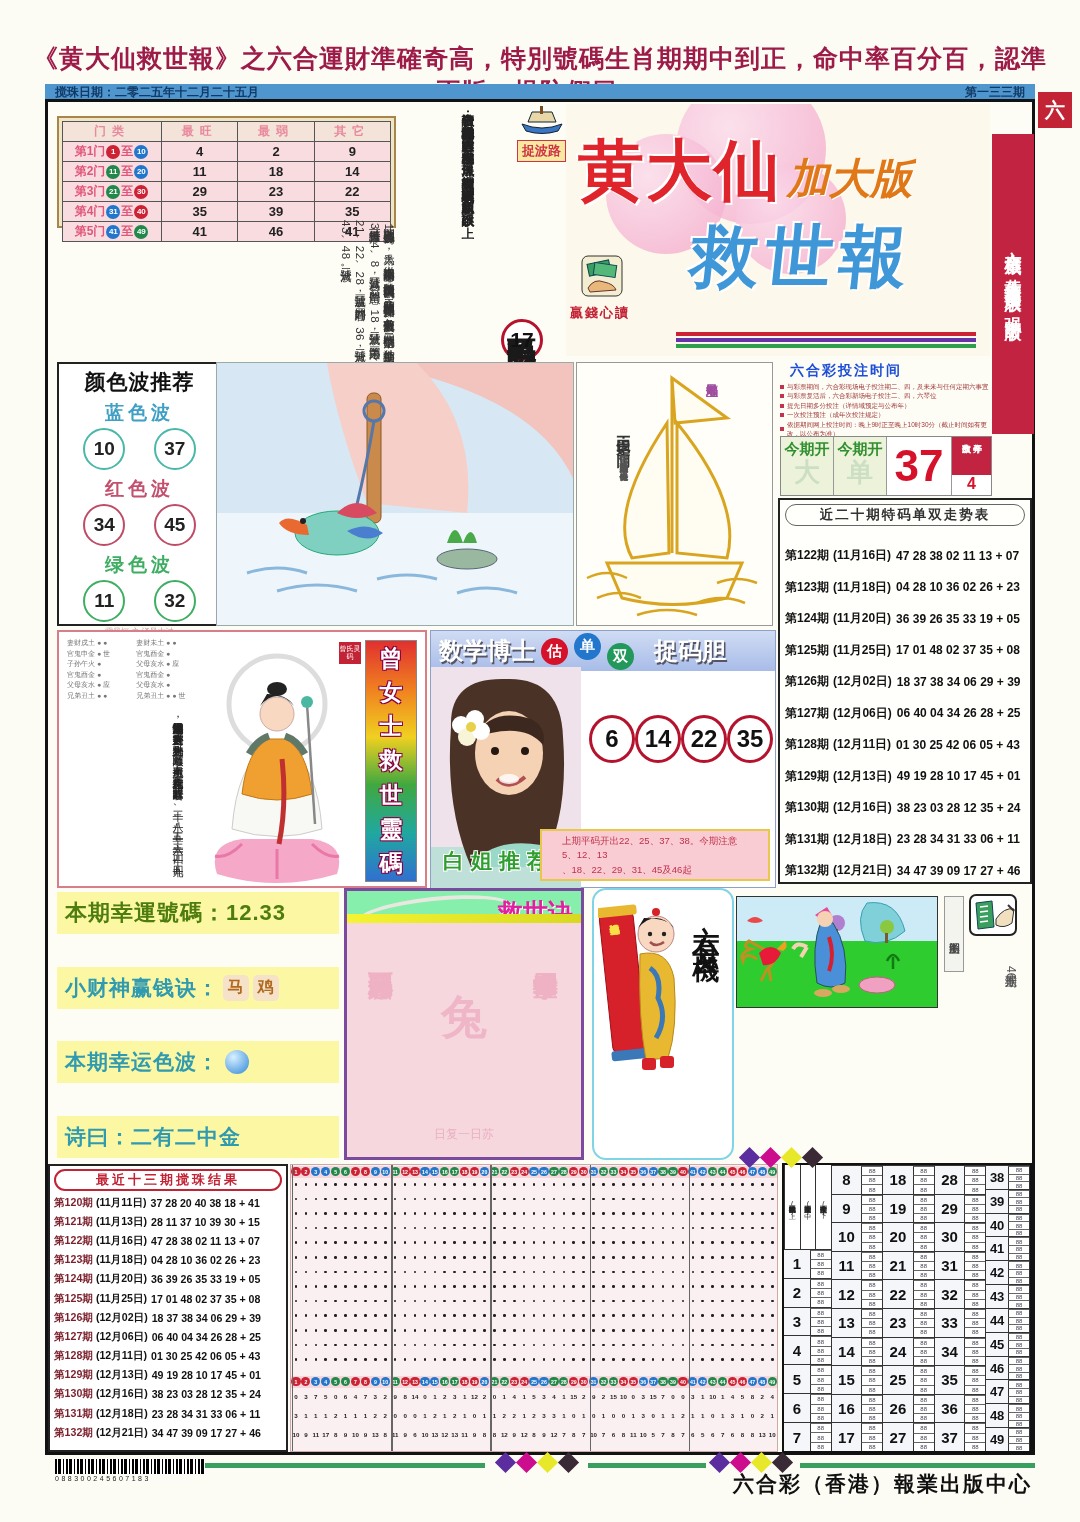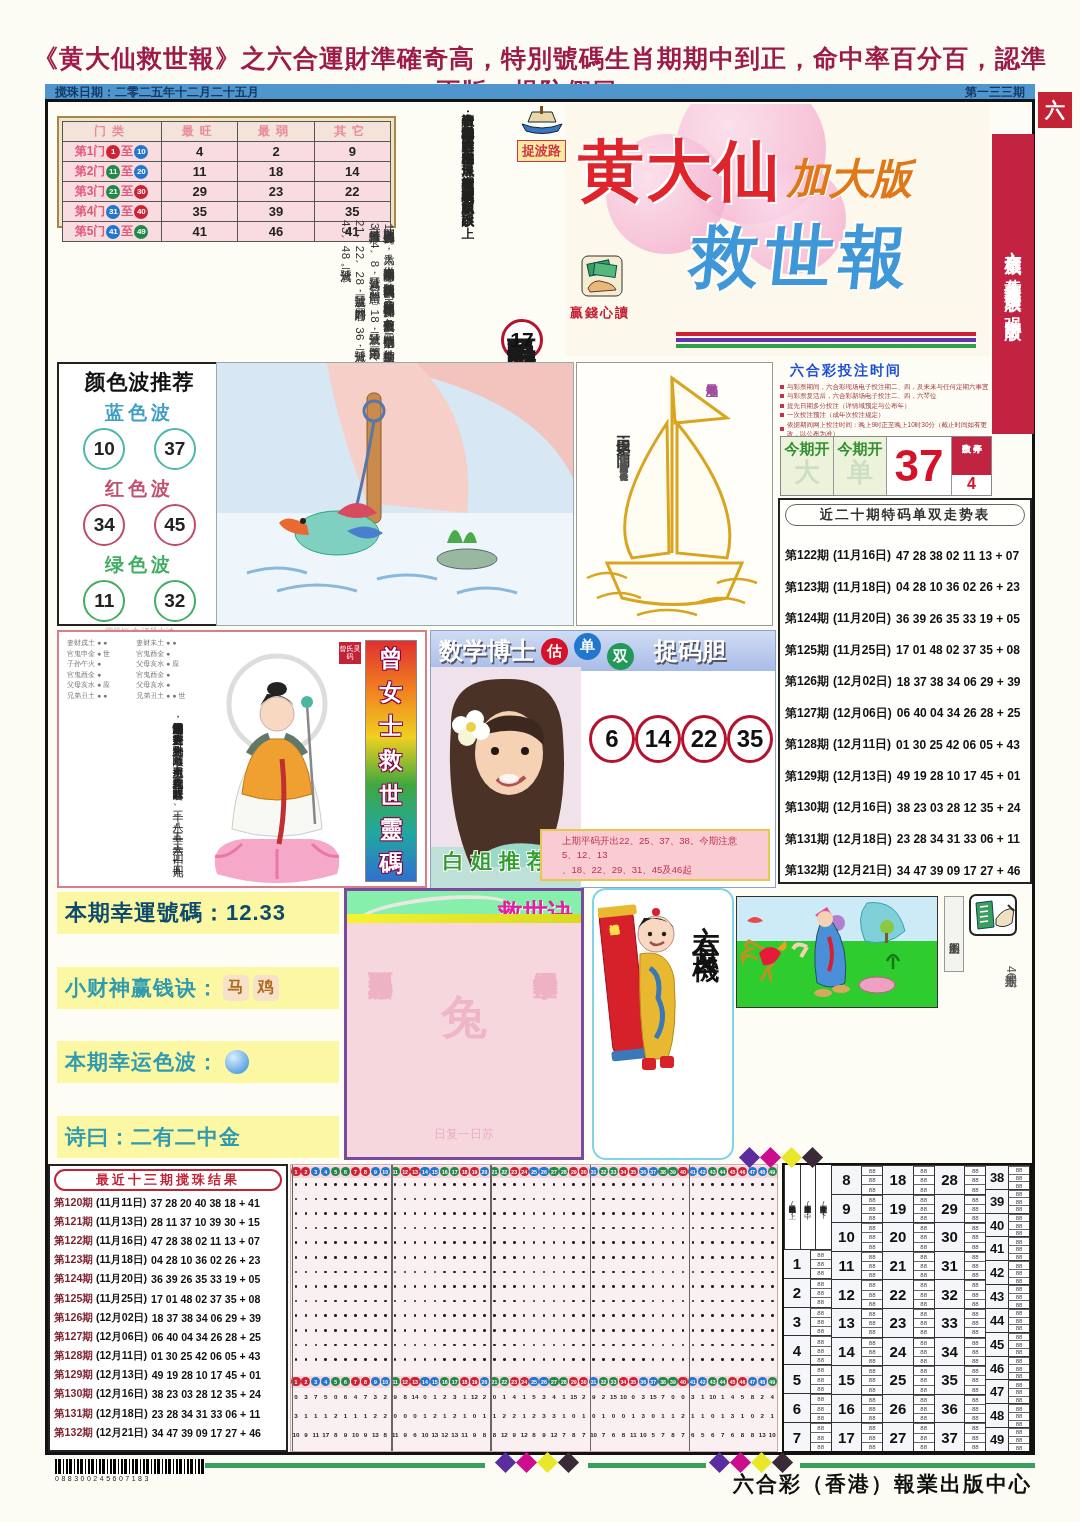--- a/index.html
+++ b/index.html
@@ -114,21 +114,21 @@
   .math-nums{position:absolute;left:158px;top:84px;width:184px;display:flex;justify-content:space-between;}
   .math-nums .ringnum{width:42px;height:42px;font-size:24px;margin:0;}
   .math-cap{position:absolute;left:12px;bottom:12px;font-size:21px;font-weight:900;color:#2f9e2f;letter-spacing:7px;
             text-shadow:1px 1px 0 #fff,-1px -1px 0 #fff,1px -1px 0 #fff,-1px 1px 0 #fff;}
   .math-note{position:absolute;right:5px;bottom:6px;width:186px;height:42px;background:#f9ccd4;border:2px solid #e8c84a;
              color:#c0304a;font-size:9.5px;line-height:1.5;padding:3px 20px;}
 
   
   .lucky{left:57px;top:892px;width:282px;height:266px;display:flex;flex-direction:column;justify-content:space-between;}
   .lucky-row{background:#fcf7a2;height:42px;display:flex;align-items:center;padding:0 8px;font-size:21px;font-weight:900;color:#2f9ab0;letter-spacing:1px;}
-  .lucky-row.first{color:#0c4a6e;font-size:22px;}
+  .lucky-row.first{color:#4d7c0f;font-size:22px;}
   .zodiac{display:inline-flex;width:26px;height:26px;border-radius:5px;background:#f5e2c8;color:#b06a20;font-size:16px;
           align-items:center;justify-content:center;margin-left:4px;font-weight:900;}
   .bluewave{display:inline-block;width:24px;height:24px;border-radius:50%;background:radial-gradient(circle at 35% 30%,#d8f0ff,#2d86d8);margin-left:6px;}
 
   
   .jueshi{left:344px;top:888px;width:240px;height:272px;border:3px solid #7a4a9e;background:#f6d7de;}
   .ju-head{height:32px;background:#86efac;position:relative;overflow:hidden;}
   .ju-head:after{content:"";position:absolute;left:0;bottom:0;width:100%;height:9px;background:linear-gradient(90deg,#f4f433,#d8d820);}
   .ju-swirl{position:absolute;left:8px;top:6px;width:150px;height:26px;border:4px solid #e8e8e0;border-radius:50%;transform:rotate(-6deg);}
   .ju-title{position:absolute;right:8px;top:5px;font-size:25px;font-weight:900;color:#e020a0;text-shadow:1px 1px 0 #fff;}

